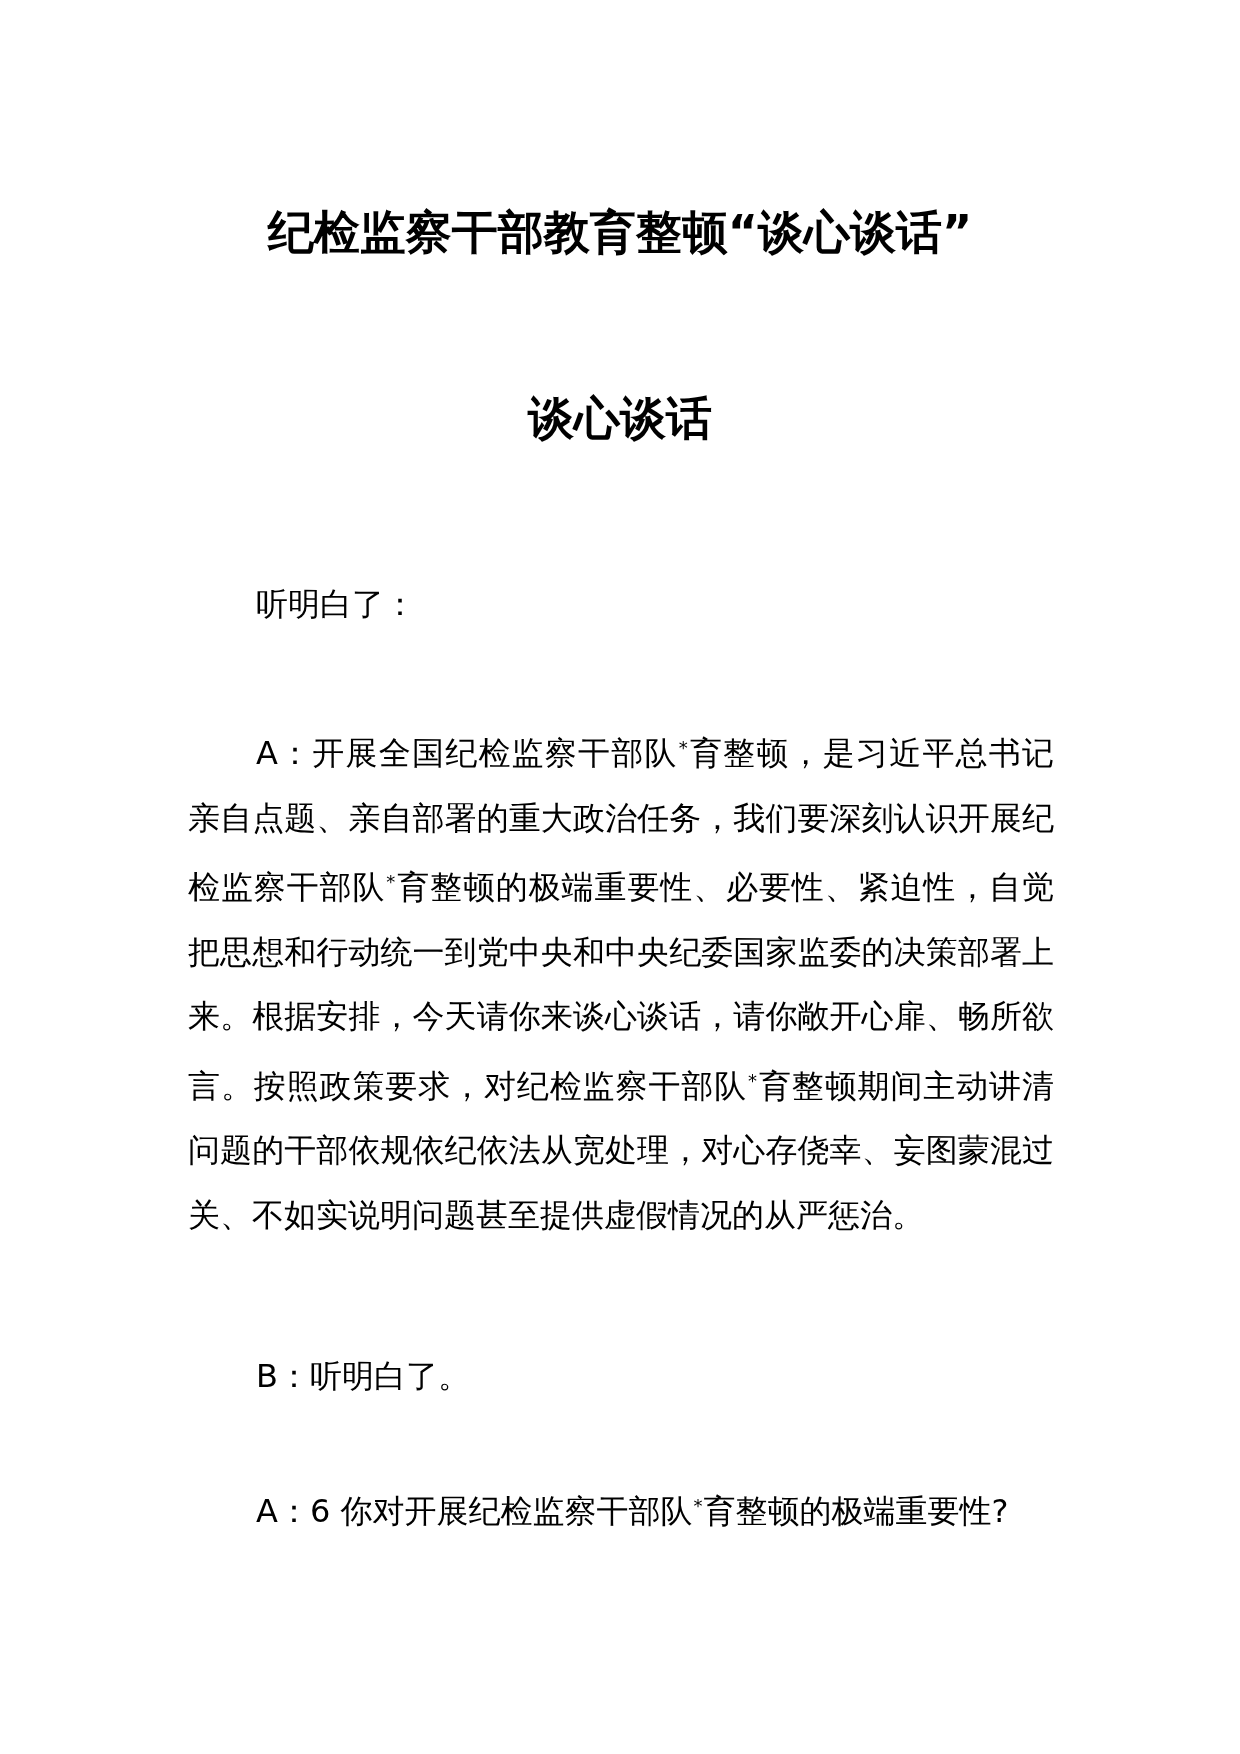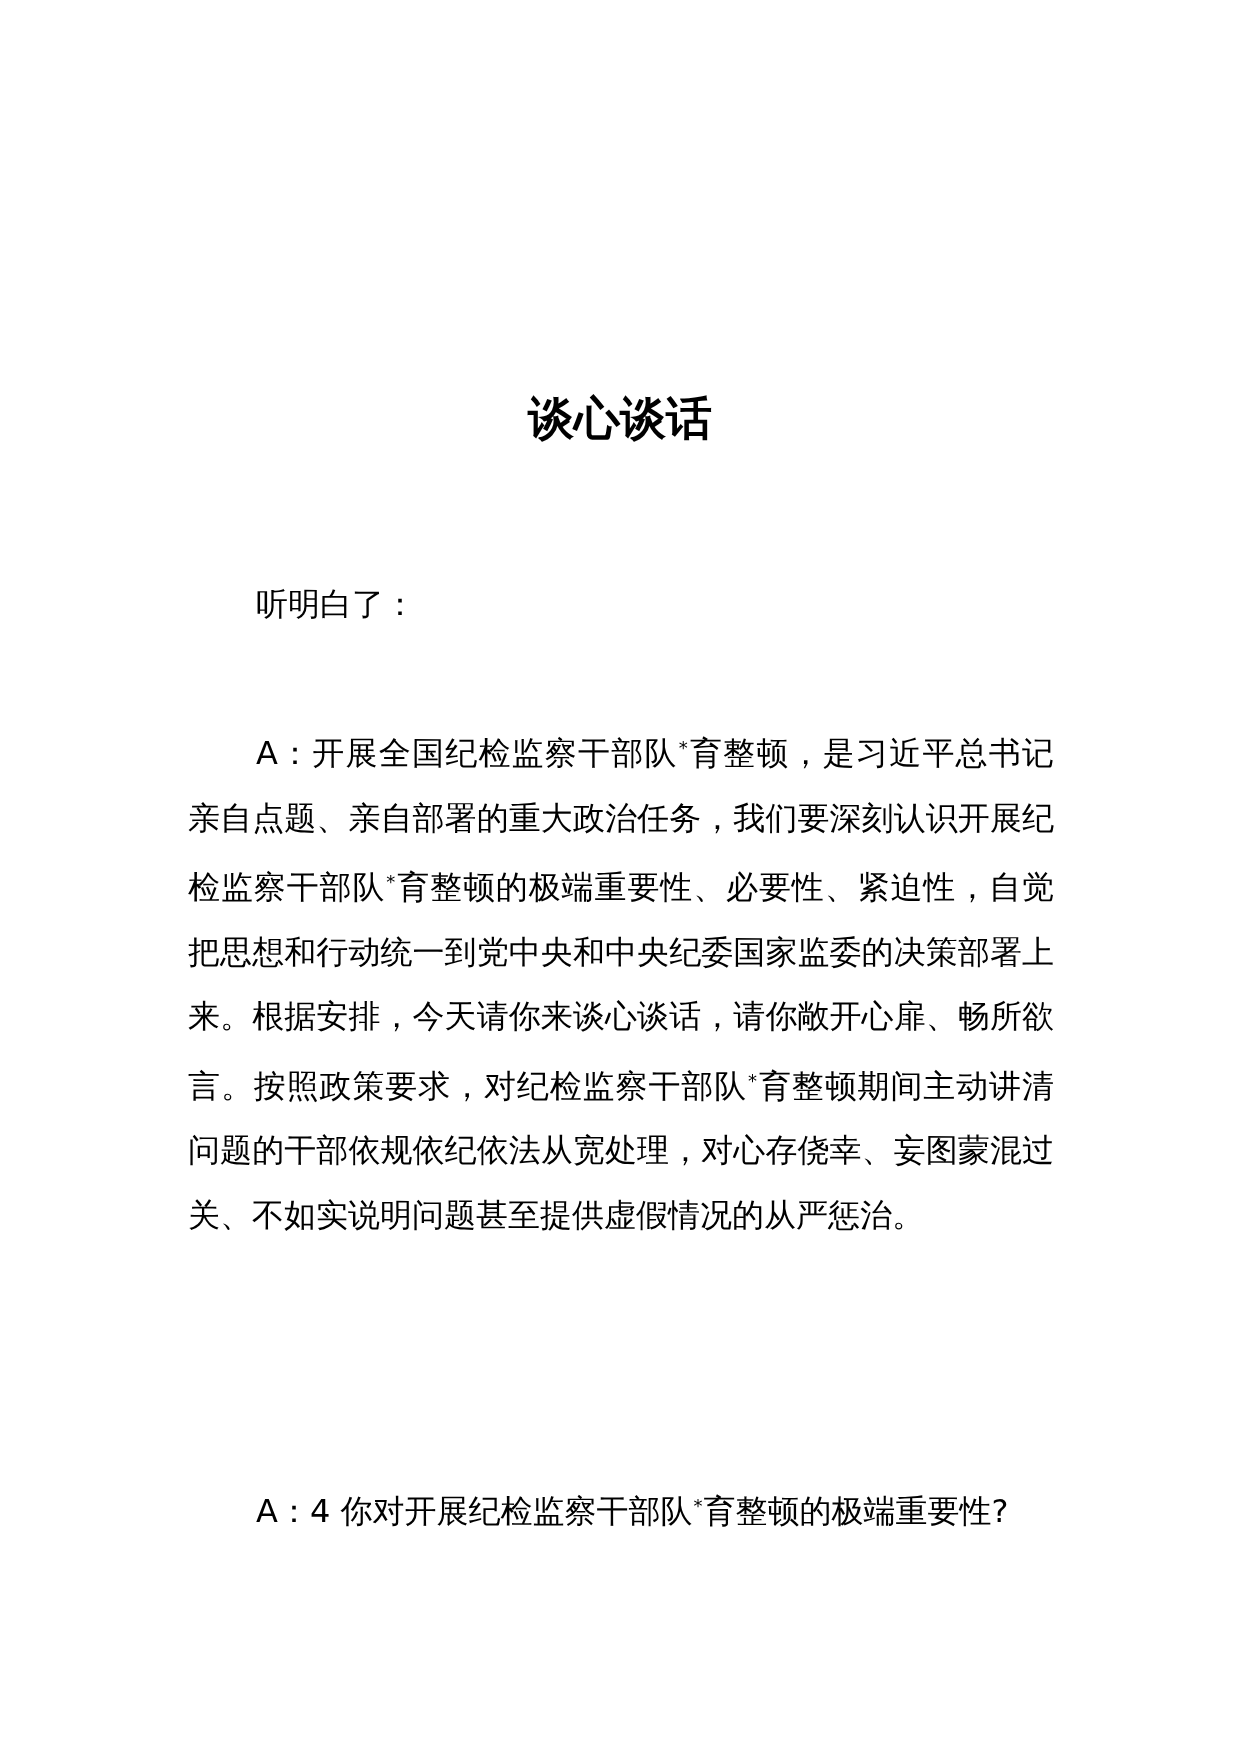--- a/index.html
+++ b/index.html
@@ -55,28 +55,32 @@
       font-size: 18px;
       vertical-align: 10px;
       margin: 0 1px;
     }
   </style>
 </head>
 <body>
 
 <div class="page">
 
+  <div class="title-line title-line-1">纪检监察干部教育整顿“谈心谈话”</div>
   <div class="title-line title-line-2">谈心谈话</div>
 
   <div class="body-block para-indent label-line">
     <span>听明白了：</span>
   </div>
 
   <div class="body-block para-indent para-a">
     <span>A：开展全国纪检监察干部队</span><span class="star">*</span><span>育整顿，是习近平总书记亲自点题、亲自部署的重大政治任务，我们要深刻认识开展纪检监察干部队</span><span class="star">*</span><span>育整顿的极端重要性、必要性、紧迫性，自觉把思想和行动统一到党中央和中央纪委国家监委的决策部署上来。根据安排，今天请你来谈心谈话，请你敞开心扉、畅所欲言。按照政策要求，对纪检监察干部队</span><span class="star">*</span><span>育整顿期间主动讲清问题的干部依规依纪依法从宽处理，对心存侥幸、妄图蒙混过关、不如实说明问题甚至提供虚假情况的从严惩治。</span>
   </div>
 
+  <div class="body-block para-indent para-b">
+    <span>B：听明白了。</span>
+  </div>
 
   <div class="body-block para-indent para-q1">
-    <span>A：4 你对开展纪检监察干部队</span><span class="star">*</span><span>育整顿的极端重要性?</span>
+    <span>A：6 你对开展纪检监察干部队</span><span class="star">*</span><span>育整顿的极端重要性?</span>
   </div>
 
 </div>
 
 </body></html>

